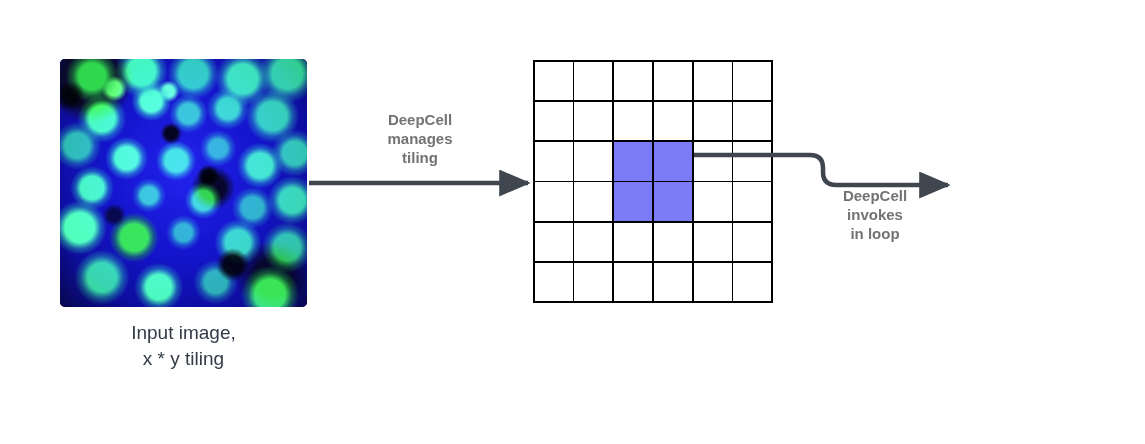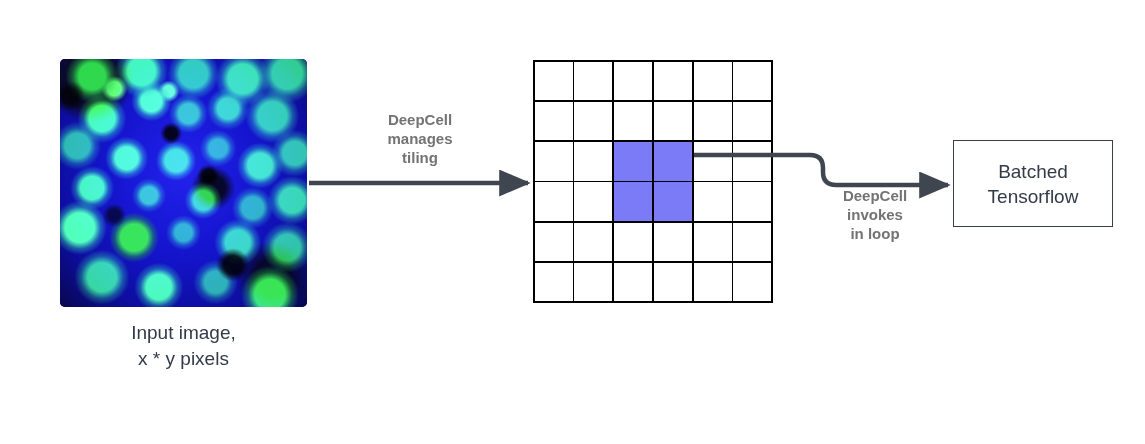--- a/index.html
+++ b/index.html
@@ -177,21 +177,21 @@
 <div class="stage">
 
   <div class="input-image-wrap">
     <div class="input-image">
       <div class="micro-layer micro-blue"></div>
       <div class="micro-layer micro-green"></div>
       <div class="micro-layer micro-dark"></div>
     </div>
   </div>
   <div class="caption" id="caption-input">Input image,
-x * y pixels</div>
+x * y tiling</div>
 
   <div class="tile-grid">
     <div class="tile"></div>
     <div class="tile"></div>
     <div class="tile"></div>
     <div class="tile"></div>
     <div class="tile"></div>
     <div class="tile"></div>
 
     <div class="tile"></div>
@@ -243,18 +243,14 @@
   </svg>
 
   <div class="arrow-label" id="label-tiling">DeepCell
 manages
 tiling</div>
 
   <div class="arrow-label" id="label-invoke">DeepCell
 invokes
 in loop</div>
 
-  <div class="output-box">
-    <div class="output-box-label">Batched
-Tensorflow</div>
-  </div>
 
 </div>
 
 </body></html>

